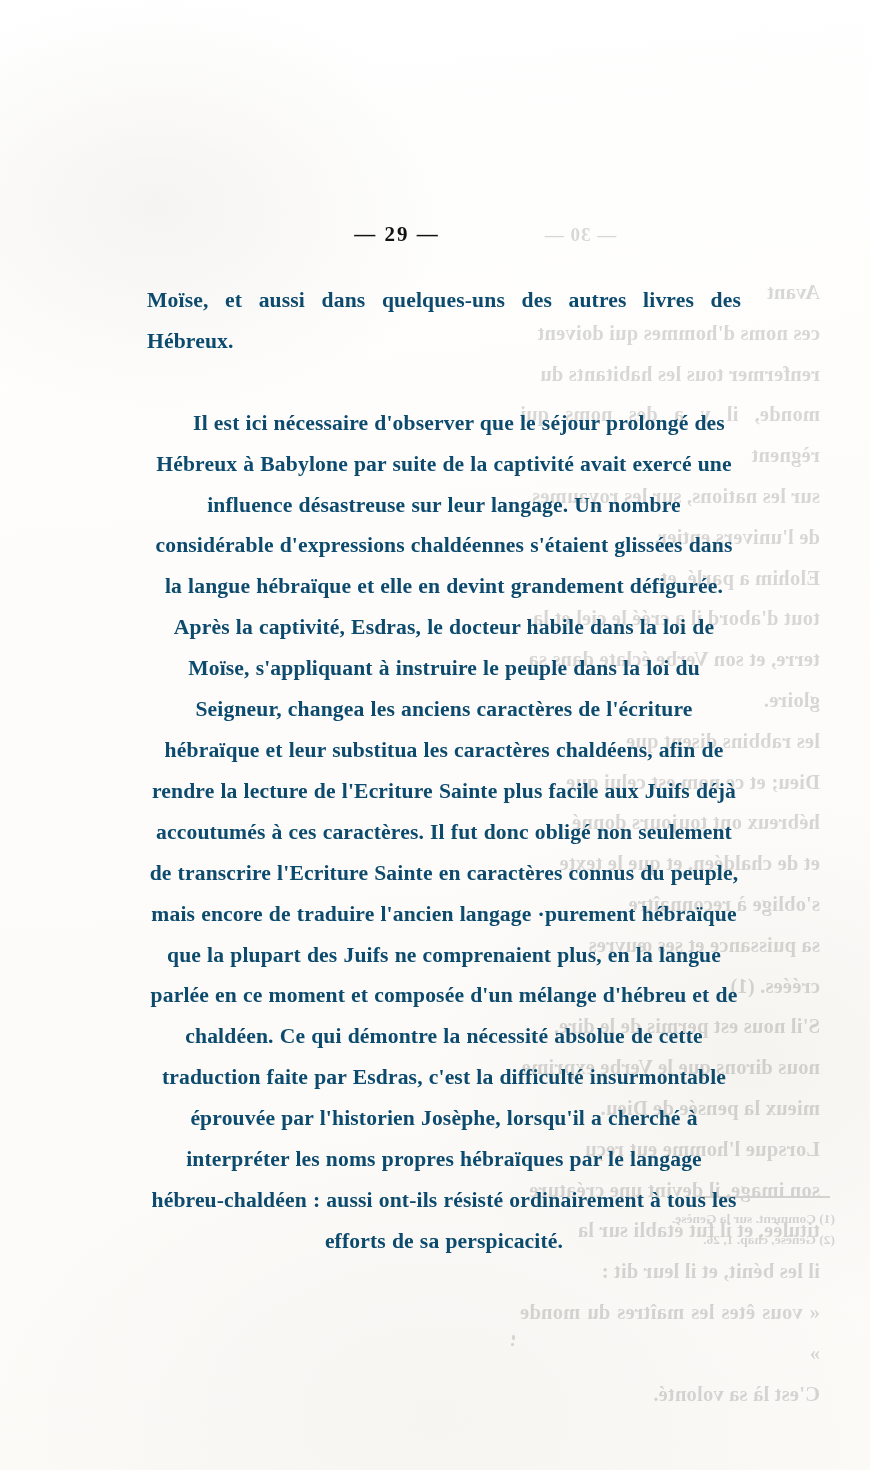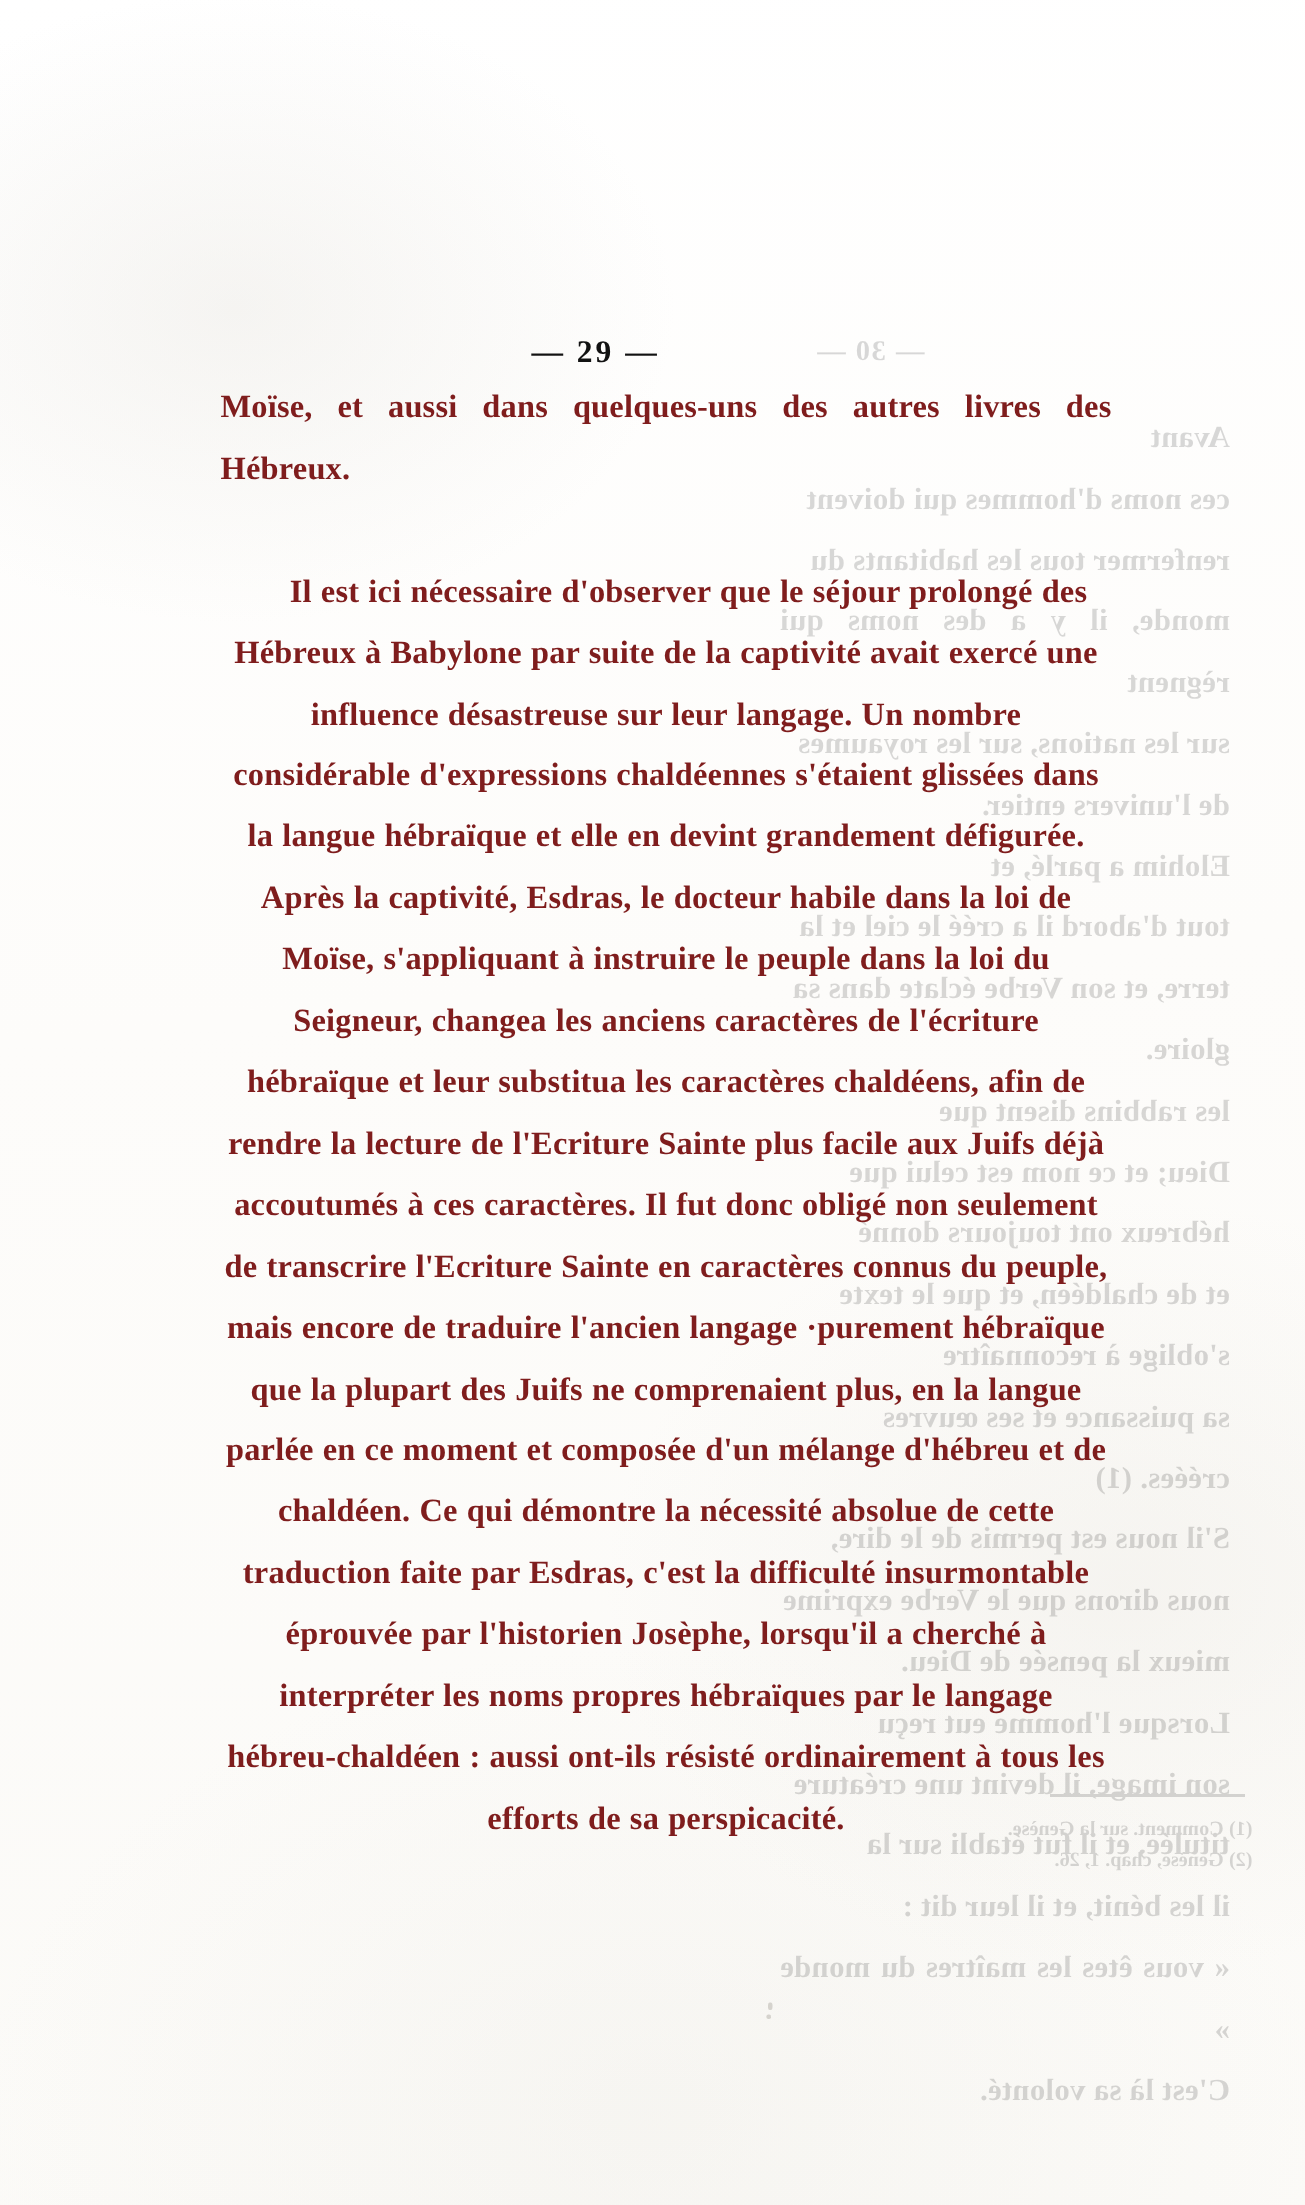--- a/index.html
+++ b/index.html
@@ -99,24 +99,24 @@
     text-align: center;
     font-weight: bold;
     font-size: 21px;
     letter-spacing: 2px;
     color: #121212;
     transform: translateX(-38px);
   }
 
   .textblock {
     position: absolute;
-    top: 251px;
+    top: 280px;
     left: 147px;
     width: 594px;
-    color: #7f1d1d;
+    color: #0c4a6e;
     font-weight: bold;
     font-size: 21.6px;
     line-height: 40.9px;
     text-align: justify;
     text-justify: inter-word;
     letter-spacing: 0.15px;
     word-spacing: 0.5px;
   }
   .textblock p {
     margin: 0;

